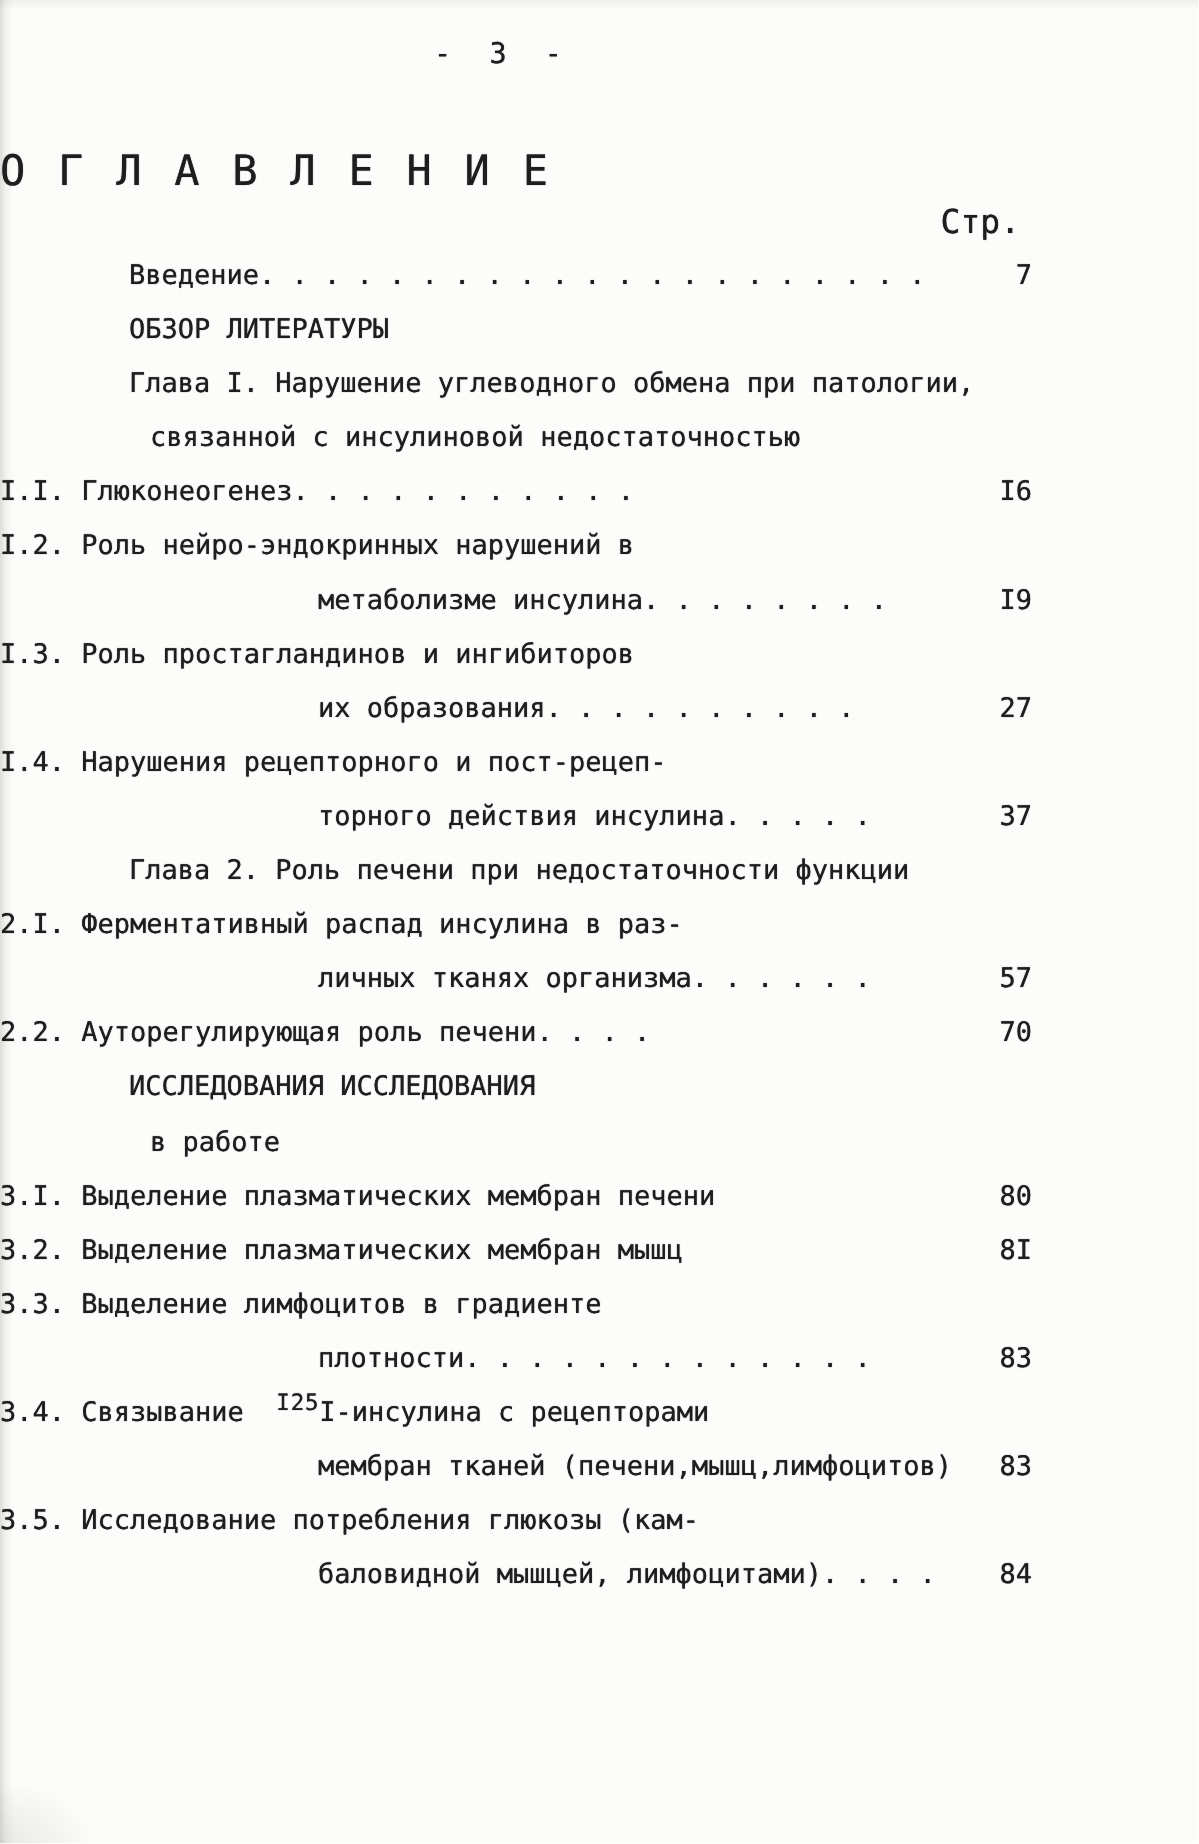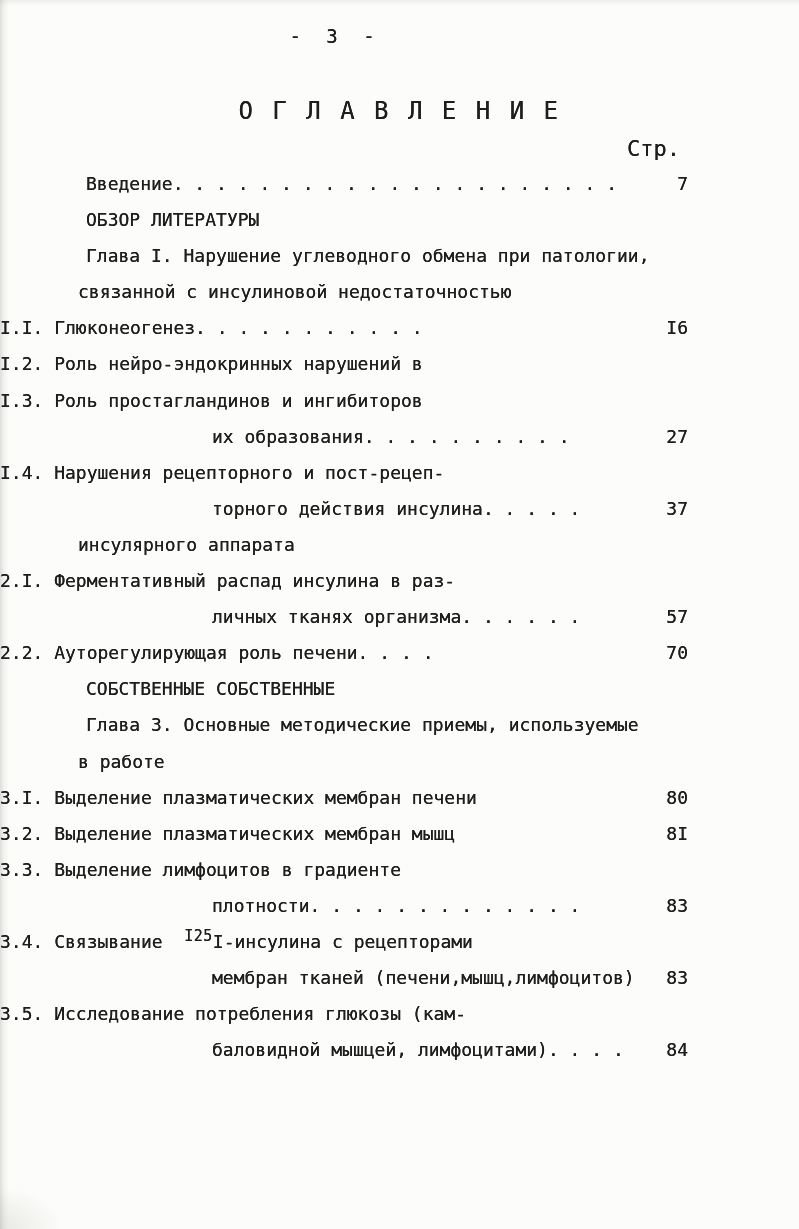--- a/index.html
+++ b/index.html
@@ -39,22 +39,21 @@
     transform: translateX(-64px);
     font-size: 19px;
     letter-spacing: 7px;
     white-space: pre;
   }
   .toc-title {
     position: absolute;
     top: 97px;
     left: 0;
     width: 100%;
-    text-align: center;
-    font-size: 24px;
+    font-size: 28px;
     letter-spacing: 2.5px;
     white-space: pre;
   }
   .page-col-header {
     position: absolute;
     top: 136px;
     left: 610px;
     width: 70px;
     text-align: right;
     font-size: 22px;
@@ -70,21 +69,21 @@
     height: 36.1px;
     line-height: 36.1px;
     font-size: 18px;
     white-space: pre;
   }
   .toc-row .line-text {
     display: block;
     overflow: visible;
   }
   .toc-row.root        .line-text { padding-left: 86px; }
-  .toc-row.chapter-cont .line-text { padding-left: 78px; }
+  .toc-row.chapter-cont .line-text { padding-left: 100px; }
   .toc-row.sub         .line-text { }
   .toc-row.sub-cont    .line-text { padding-left: 212px; }
   .toc-row .line-page {
     position: absolute;
     top: 0;
     right: 0;
     width: 70px;
     text-align: right;
     line-height: 36.1px;
   }
@@ -105,30 +104,30 @@
 
   <div class="page-col-header ink">Стр.</div>
 
   <div class="toc-list">
       <div class="toc-row root ink"><span class="line-text">Введение. . . . . . . . . . . . . . . . . . . . .</span><span class="line-page">7</span></div>
       <div class="toc-row root ink"><span class="line-text">ОБЗОР ЛИТЕРАТУРЫ</span></div>
       <div class="toc-row root ink"><span class="line-text">Глава I. Нарушение углеводного обмена при патологии,</span></div>
       <div class="toc-row chapter-cont ink"><span class="line-text">связанной с инсулиновой недостаточностью</span></div>
       <div class="toc-row sub ink"><span class="line-text">I.I. Глюконеогенез. . . . . . . . . . .</span><span class="line-page">I6</span></div>
       <div class="toc-row sub ink"><span class="line-text">I.2. Роль нейро-эндокринных нарушений в</span></div>
+      <div class="toc-row sub-cont ink"><span class="line-text">метаболизме инсулина. . . . . . . .</span><span class="line-page">I9</span></div>
       <div class="toc-row sub ink"><span class="line-text">I.3. Роль простагландинов и ингибиторов</span></div>
       <div class="toc-row sub-cont ink"><span class="line-text">их образования. . . . . . . . . .</span><span class="line-page">27</span></div>
       <div class="toc-row sub ink"><span class="line-text">I.4. Нарушения рецепторного и пост-рецеп-</span></div>
       <div class="toc-row sub-cont ink"><span class="line-text">торного действия инсулина. . . . .</span><span class="line-page">37</span></div>
-      <div class="toc-row chapter-cont ink"><span class="line-text">инсулярного аппарата</span></div>
+      <div class="toc-row root ink"><span class="line-text">Глава 2. Роль печени при недостаточности функции</span></div>
       <div class="toc-row sub ink"><span class="line-text">2.I. Ферментативный распад инсулина в раз-</span></div>
       <div class="toc-row sub-cont ink"><span class="line-text">личных тканях организма. . . . . .</span><span class="line-page">57</span></div>
       <div class="toc-row sub ink"><span class="line-text">2.2. Ауторегулирующая роль печени. . . .</span><span class="line-page">70</span></div>
-      <div class="toc-row root ink"><span class="line-text">СОБСТВЕННЫЕ СОБСТВЕННЫЕ</span></div>
-      <div class="toc-row root ink"><span class="line-text">Глава 3. Основные методические приемы, используемые</span></div>
+      <div class="toc-row root ink"><span class="line-text">ИССЛЕДОВАНИЯ ИССЛЕДОВАНИЯ</span></div>
       <div class="toc-row chapter-cont ink"><span class="line-text">в работе</span></div>
       <div class="toc-row sub ink"><span class="line-text">3.I. Выделение плазматических мембран печени</span><span class="line-page">80</span></div>
       <div class="toc-row sub ink"><span class="line-text">3.2. Выделение плазматических мембран мышц</span><span class="line-page">8I</span></div>
       <div class="toc-row sub ink"><span class="line-text">3.3. Выделение лимфоцитов в градиенте</span></div>
       <div class="toc-row sub-cont ink"><span class="line-text">плотности. . . . . . . . . . . . .</span><span class="line-page">83</span></div>
       <div class="toc-row sub ink"><span class="line-text"><span>3.4. Связывание  </span><span class="isotope-sup">I25</span><span>I-инсулина с рецепторами</span></span></div>
       <div class="toc-row sub-cont ink"><span class="line-text">мембран тканей (печени,мышц,лимфоцитов)</span><span class="line-page">83</span></div>
       <div class="toc-row sub ink"><span class="line-text">3.5. Исследование потребления глюкозы (кам-</span></div>
       <div class="toc-row sub-cont ink"><span class="line-text">баловидной мышцей, лимфоцитами). . . .</span><span class="line-page">84</span></div>
     </div>

